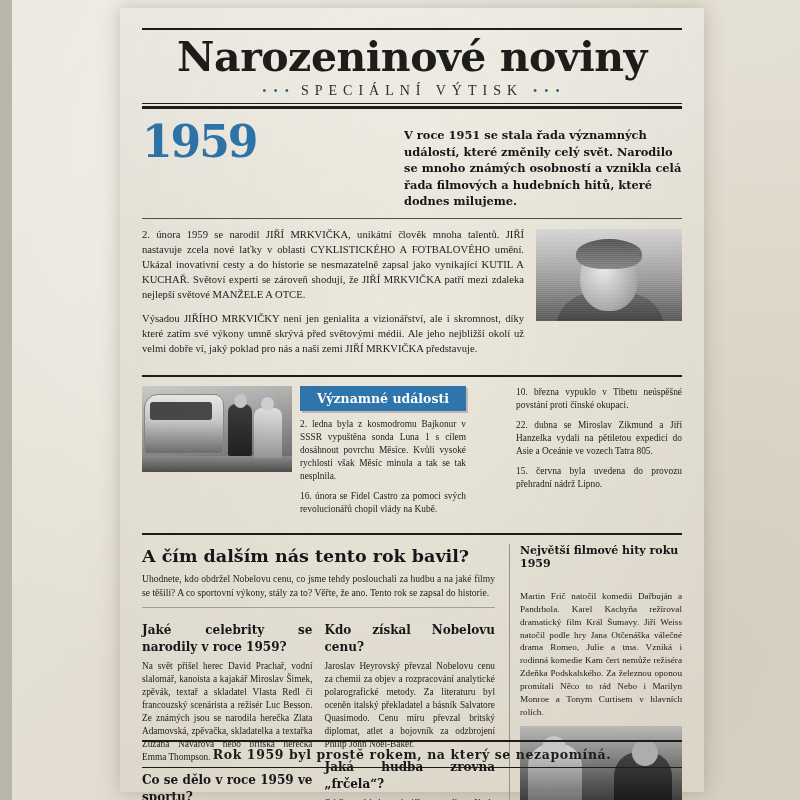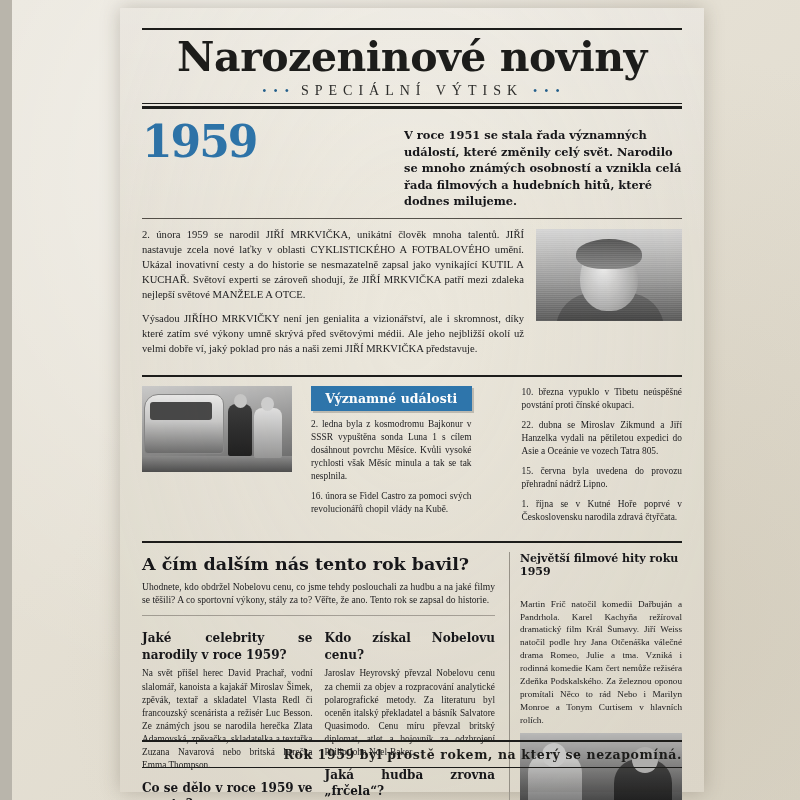--- a/index.html
+++ b/index.html
@@ -179,21 +179,21 @@
     mix-blend-mode: overlay;
   }
 
   
   .rule-thick {
     border-top: 2px solid #1d1d1b;
     margin: 10px 0 9px 0;
   }
   .mid {
     display: flex;
-    gap: 19px;
+    gap: 8px;
   }
   .mid-photo {
     flex: 0 0 150px;
     height: 86px;
     position: relative;
     overflow: hidden;
     background: linear-gradient(170deg,#cfd2cd,#5d625d);
     filter: grayscale(1);
   }
   .mid-photo .bus {
@@ -365,21 +365,21 @@
   
   .footer {
     position: absolute;
     left: 0; right: 0; bottom: 6px;
   }
   .footer .rule {
     border-top: 2px solid #1d1d1b;
     margin-bottom: 5px;
   }
   .footer .txt {
-    text-align: right;
+    text-align: center;
     font-family: "DejaVu Serif", serif;
     font-weight: bold;
     font-size: 12.5px;
     letter-spacing: .6px;
     color: #1d1d1b;
   }
   .footer .rule2 {
     border-top: 1px solid #1d1d1b;
     margin-top: 5px;
   }
@@ -437,21 +437,20 @@
         <div class="mid-events">
           <div class="events-col left">
             <div class="events-banner">Významné události</div>
             <p>2. ledna byla z kosmodromu Bajkonur v SSSR vypuštěna sonda Luna 1 s cílem dosáhnout povrchu Měsíce. Kvůli vysoké rychlosti však Měsíc minula a tak se tak nesplnila.</p>
             <p>16. února se Fidel Castro za pomoci svých revolucionářů chopil vlády na Kubě.</p>
           </div>
           <div class="events-col right">
             <p>10. března vypuklo v Tibetu neúspěšné povstání proti čínské okupaci.</p>
             <p>22. dubna se Miroslav Zikmund a Jiří Hanzelka vydali na pětiletou expedici do Asie a Oceánie ve vozech Tatra 805.</p>
             <p>15. června byla uvedena do provozu přehradní nádrž Lipno.</p>
-            <p>1. října se v Kutné Hoře poprvé v Československu narodila zdravá čtyřčata.</p>
           </div>
         </div>
       </div>
 
       <div class="rule-thick"></div>
 
       <div class="lower">
         <div class="lower-left">
           <div class="bigq">A čím dalším nás tento rok bavil?</div>
           <div class="lead">Uhodnete, kdo obdržel Nobelovu cenu, co jsme tehdy poslouchali za hudbu a na jaké filmy se těšili? A co sportovní výkony, stály za to? Věřte, že ano. Tento rok se zapsal do historie.</div>

